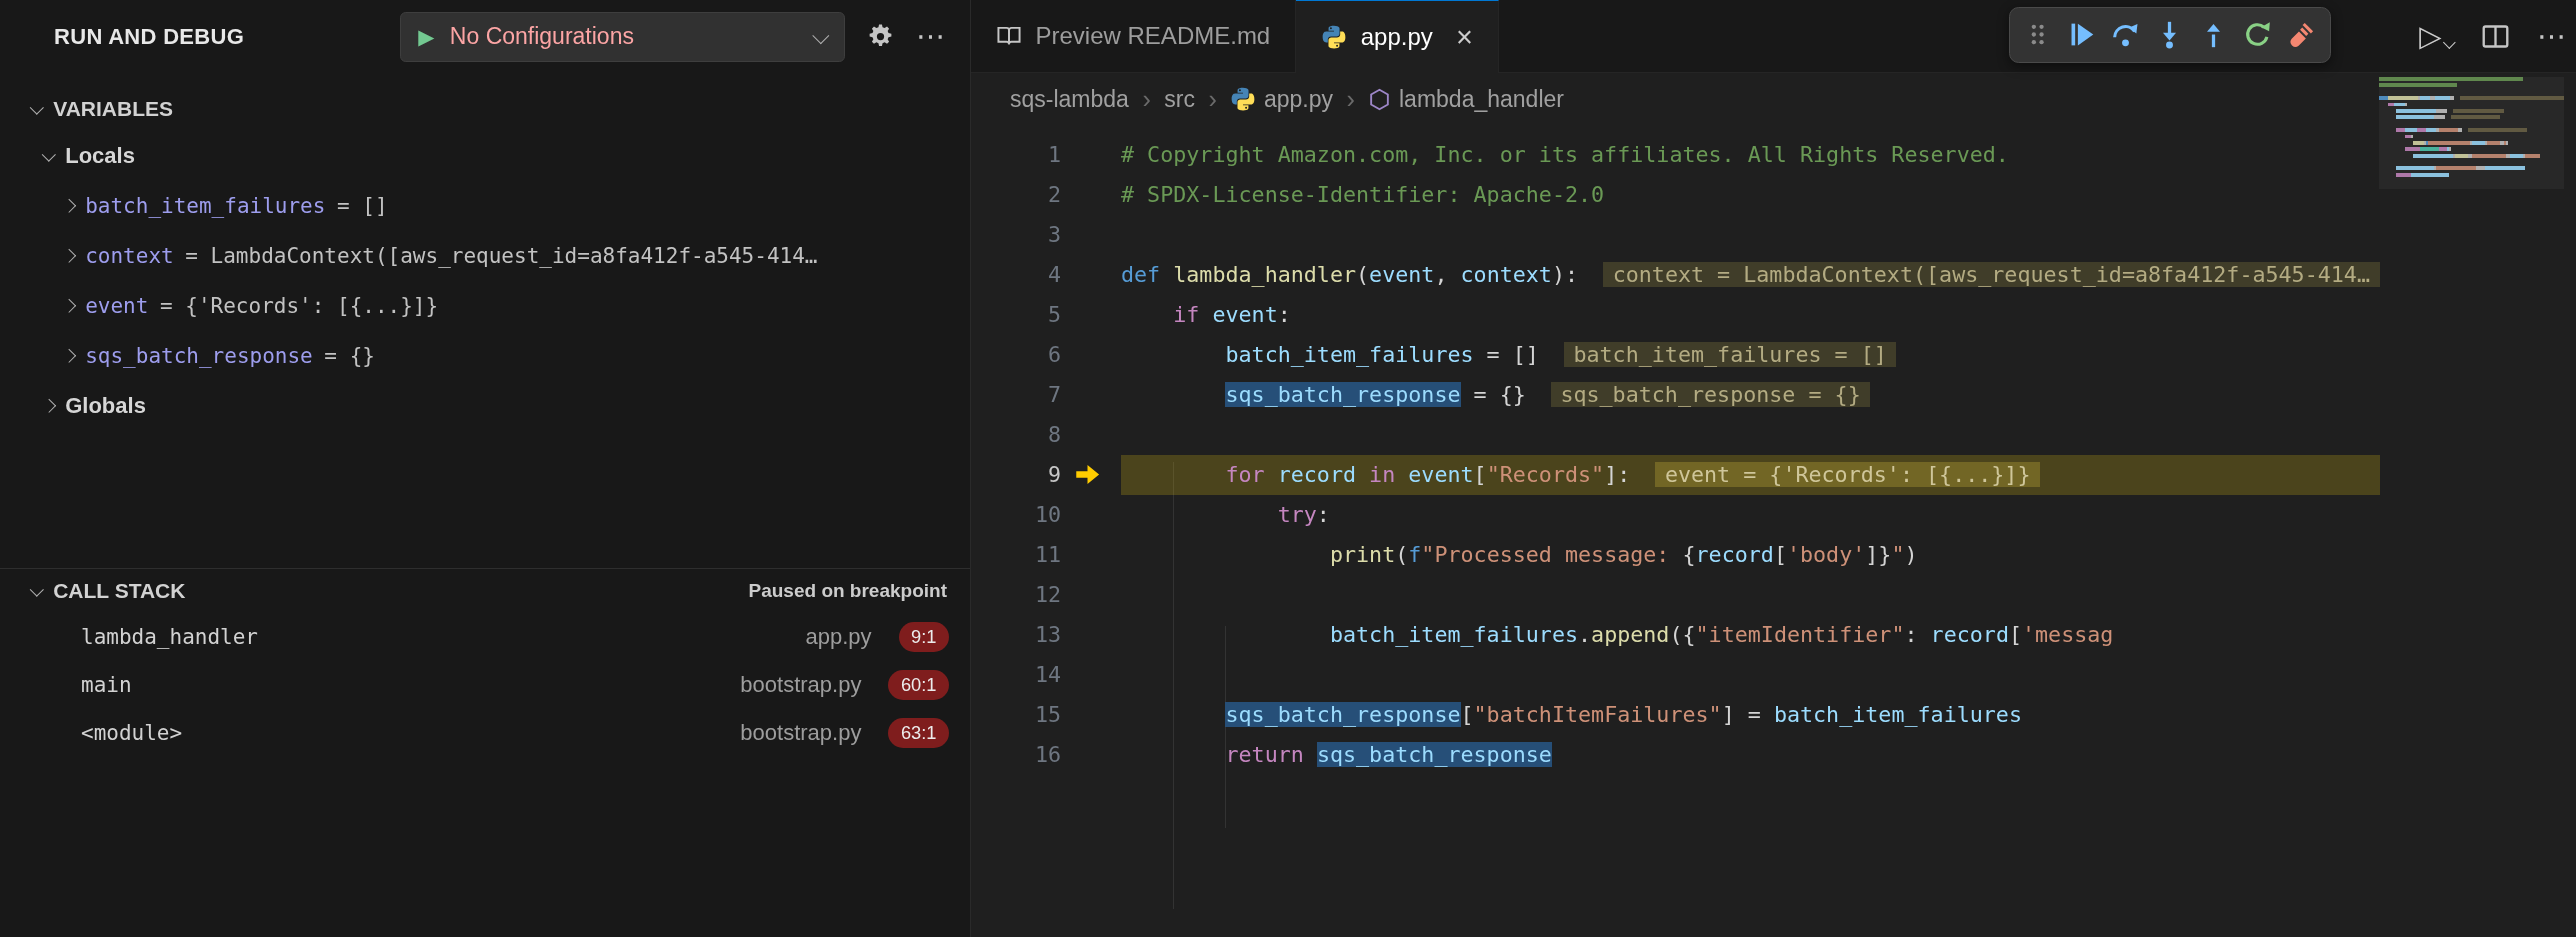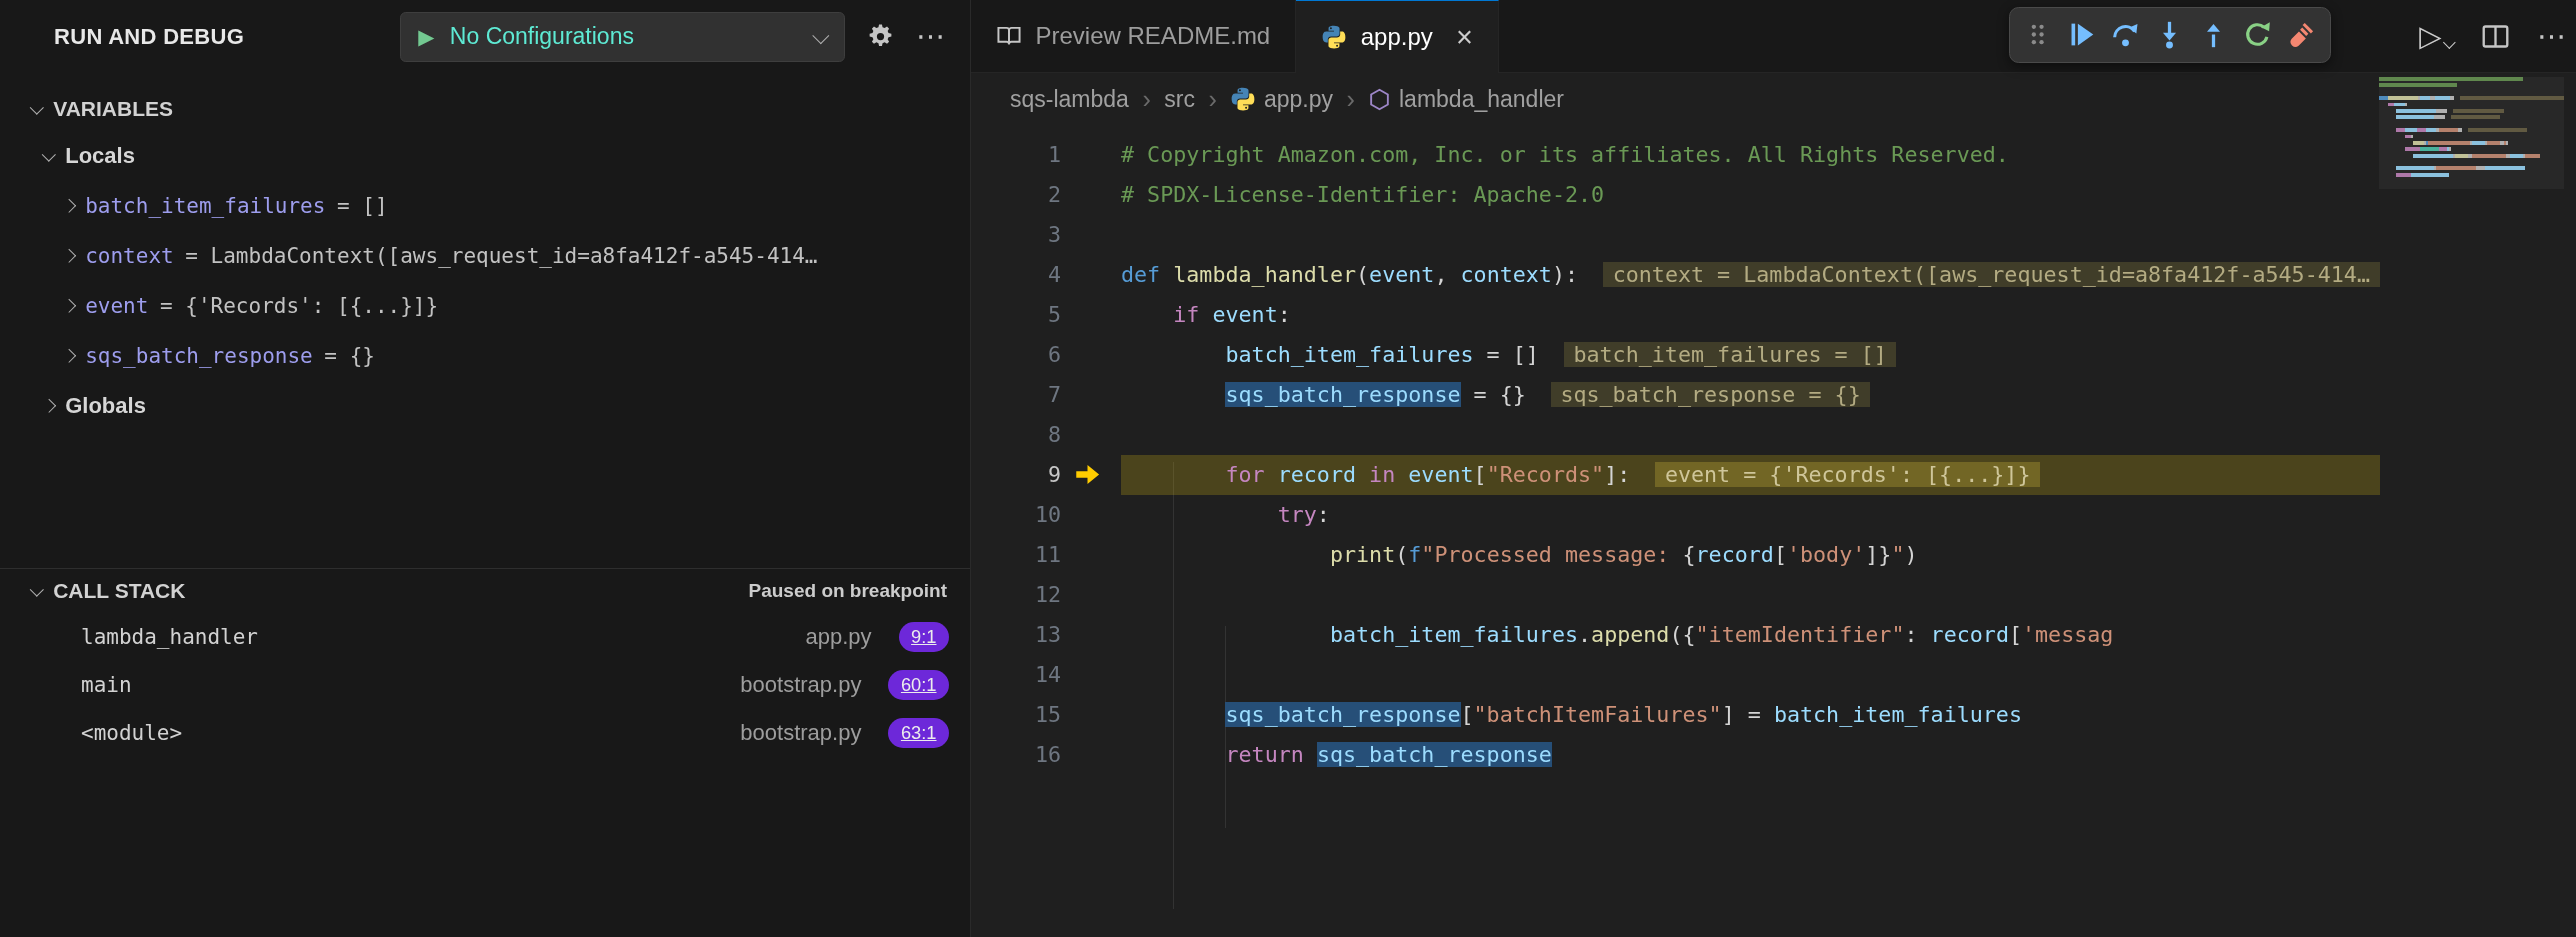--- a/index.html
+++ b/index.html
@@ -7,21 +7,21 @@
               font-family:"Liberation Sans", sans-serif; }
   .app { display:flex; width:2368px; height:938px; }
 
   
   .sidebar { width:970px; flex:none; background:#181818; position:relative; color:#cccccc; }
   .sidebar-top { height:73px; display:flex; align-items:center; padding:0 25px 0 54px; gap:21px; }
   .sidebar-title { font-size:22px; font-weight:700; color:#e8e8e8; letter-spacing:0.3px; white-space:nowrap; }
   .config-dropdown { margin-left:auto; width:445px; height:50px; background:#313131; border:1px solid #3e3e3e;
                      border-radius:5.8px; display:flex; align-items:center; padding:0 17.3px; gap:15.4px; cursor:pointer; }
   .config-dropdown .play { color:#73c991; font-size:21px; line-height:1; }
-  .config-dropdown .lbl { flex:1; font-size:23px; color:#5eead4; white-space:nowrap; overflow:hidden; }
+  .config-dropdown .lbl { flex:1; font-size:23px; color:#fca5a5; white-space:nowrap; overflow:hidden; }
   .chev { display:inline-block; width:11.6px; height:11.6px; border-right:1.9px solid #b0b0b0; border-bottom:1.9px solid #b0b0b0; flex:none; }
   .chev.down { transform:rotate(45deg) translate(-1px,-1px); }
   .chev.right { transform:rotate(-45deg); }
   .chev.small { width:9.6px; height:9.6px; }
   .icon-btn { color:#c5c5c5; font-size:29px; line-height:1; cursor:pointer; display:flex; align-items:center; }
 
   .sec-variables { margin-top:13.5px; }
   .section-header { height:44px; display:flex; align-items:center; gap:11.6px; padding-left:32px;
                     font-size:21px; font-weight:700; color:#d2d2d2; cursor:pointer; }
   .tree-row { height:50px; display:flex; align-items:center; gap:11.6px; font-size:22px; cursor:pointer; white-space:nowrap; overflow:hidden; }
@@ -30,22 +30,22 @@
   .var-name { color:#9d9ded; }
   .var-value { color:#c2c2c2; overflow:hidden; text-overflow:clip; }
 
   .sec-watch { position:absolute; top:516px; left:0; right:0; border-top:1px solid #2e2e2e; }
   .sec-callstack { position:absolute; top:568px; left:0; right:0; border-top:1px solid #2e2e2e; }
   .cs-header { justify-content:flex-start; padding-right:23px; }
   .cs-status { margin-left:auto; font-size:19px; font-weight:700; color:#cccccc; }
   .frame-row { padding-left:81px; padding-right:21px; font-family:"DejaVu Sans Mono", monospace; height:48px; }
   .frame-name { color:#d2d2d2; font-size:21px; }
   .frame-file { margin-left:auto; font-family:"Liberation Sans", sans-serif; color:#9d9d9d; font-size:22px; }
-  .frame-badge { margin-left:15.4px; background:#6d28d9; color:#ececec; font-family:"Liberation Sans", sans-serif;
-                 font-size:18.3px; border-radius:19px; padding:3.9px 12.5px;text-decoration:underline; }
+  .frame-badge { margin-left:15.4px; background:#7f1d1d; color:#ececec; font-family:"Liberation Sans", sans-serif;
+                 font-size:18.3px; border-radius:19px; padding:3.9px 12.5px; }
 
   
   .editor { flex:1; background:#1f1f1f; position:relative; border-left:1px solid #2a2a2a; }
   .tabbar { height:73px; background:#181818; border-bottom:1px solid #252525; display:flex; position:relative; }
   .tabs { display:flex; }
   .tab { display:flex; align-items:center; gap:13.5px; padding:0 25px; font-size:24px; color:#9d9d9d;
          background:#181818; border-right:1px solid #252525; cursor:pointer; white-space:nowrap; }
   .tab.active { background:#1f1f1f; color:#ffffff; border-top:1.9px solid #0078d4; margin-bottom:-1px; }
   .tab-icon { display:flex; align-items:center; }
   .tab-close { font-size:29px; color:#cccccc; margin-left:9.6px; cursor:pointer; }

